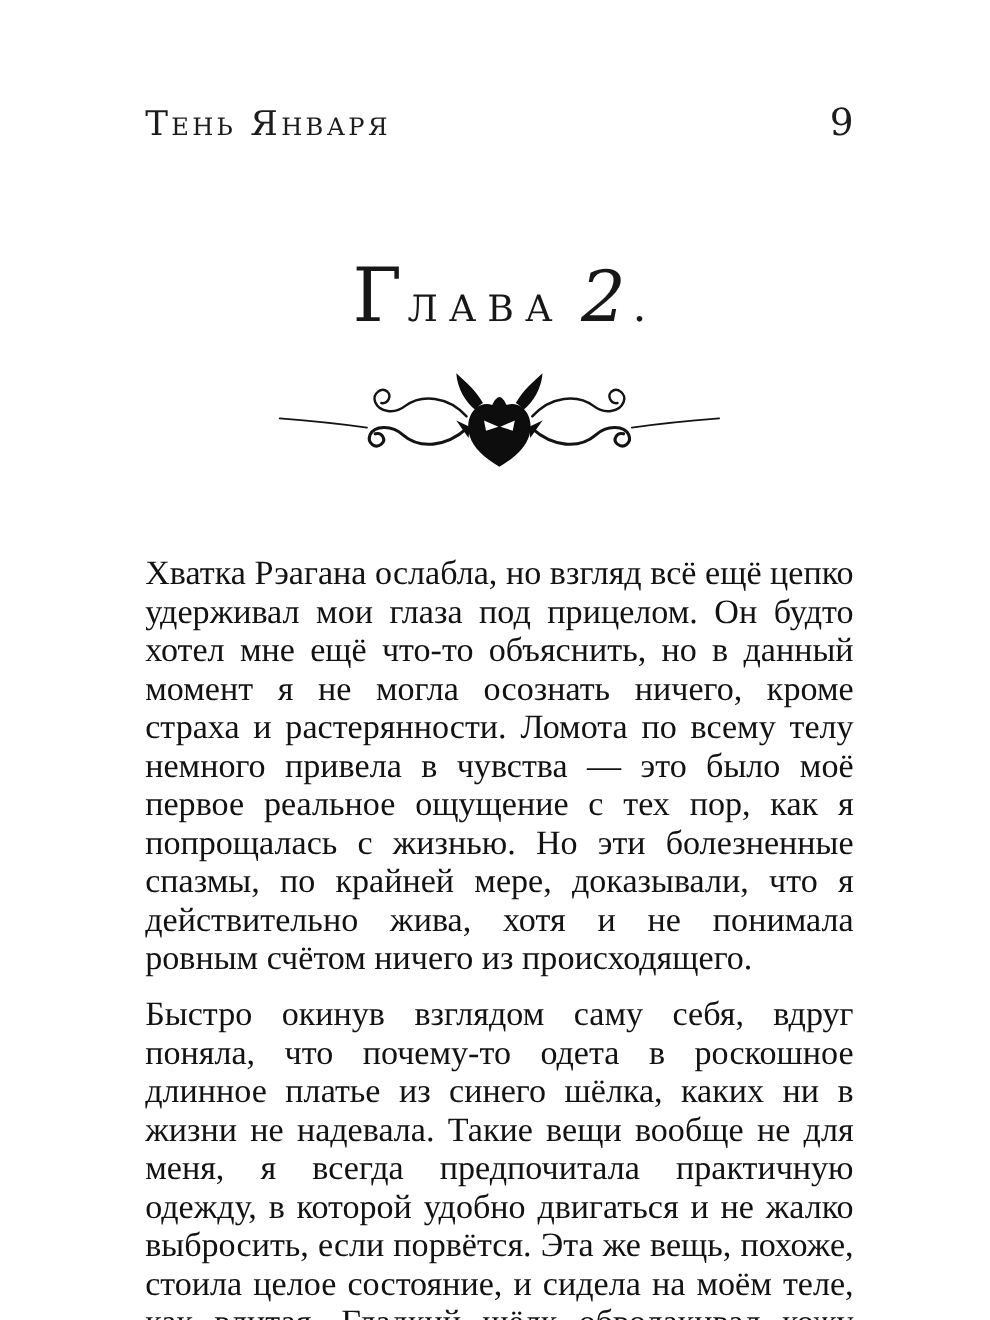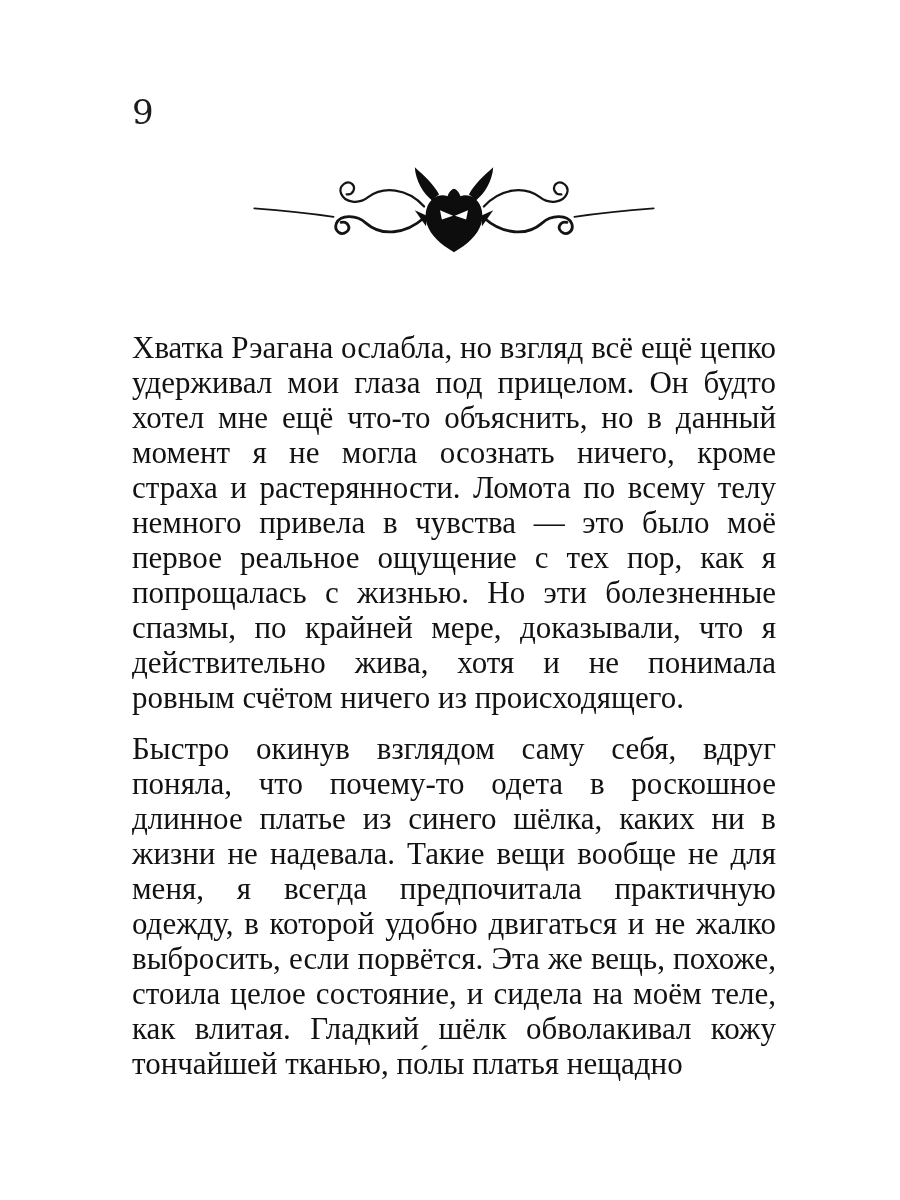--- a/index.html
+++ b/index.html
@@ -82,23 +82,25 @@
   .body-text p {
     margin: 0 0 16px 0;
   }
 </style>
 </head>
 <body>
 
 <div class="page">
 
   <header class="running-head">
+    <span class="running-title">Тень Января</span>
     <span class="page-number">9</span>
   </header>
 
+  <h1 class="chapter-heading"><span class="chapter-word">Глава</span><span class="chapter-number">2</span><span class="chapter-period">.</span></h1>
 
   <div class="ornament">
     <svg width="420" height="112" viewBox="0 0 440 120" xmlns="http://www.w3.org/2000/svg">
       <g id="rf" fill="none" stroke="#141414" stroke-linecap="round">
         <path stroke-width="3" d="M252,64 C272,82 298,84 314,70 C325,60 342,61 346,70 C349,78 341,84 335,79 C330,75 334,67 341,69"></path>
         <path stroke-width="2.4" d="M252,52 C270,32 296,30 312,42 C322,50 337,48 341,38 C344,30 335,23 329,28 C325,32 328,40 335,39"></path>
         <path stroke-width="1.8" d="M349,63 C370,60 395,57 434,54"></path>
       </g>
       <use href="#rf" transform="translate(440,0) scale(-1,1)"></use>
       <g fill="#0d0d0d">

